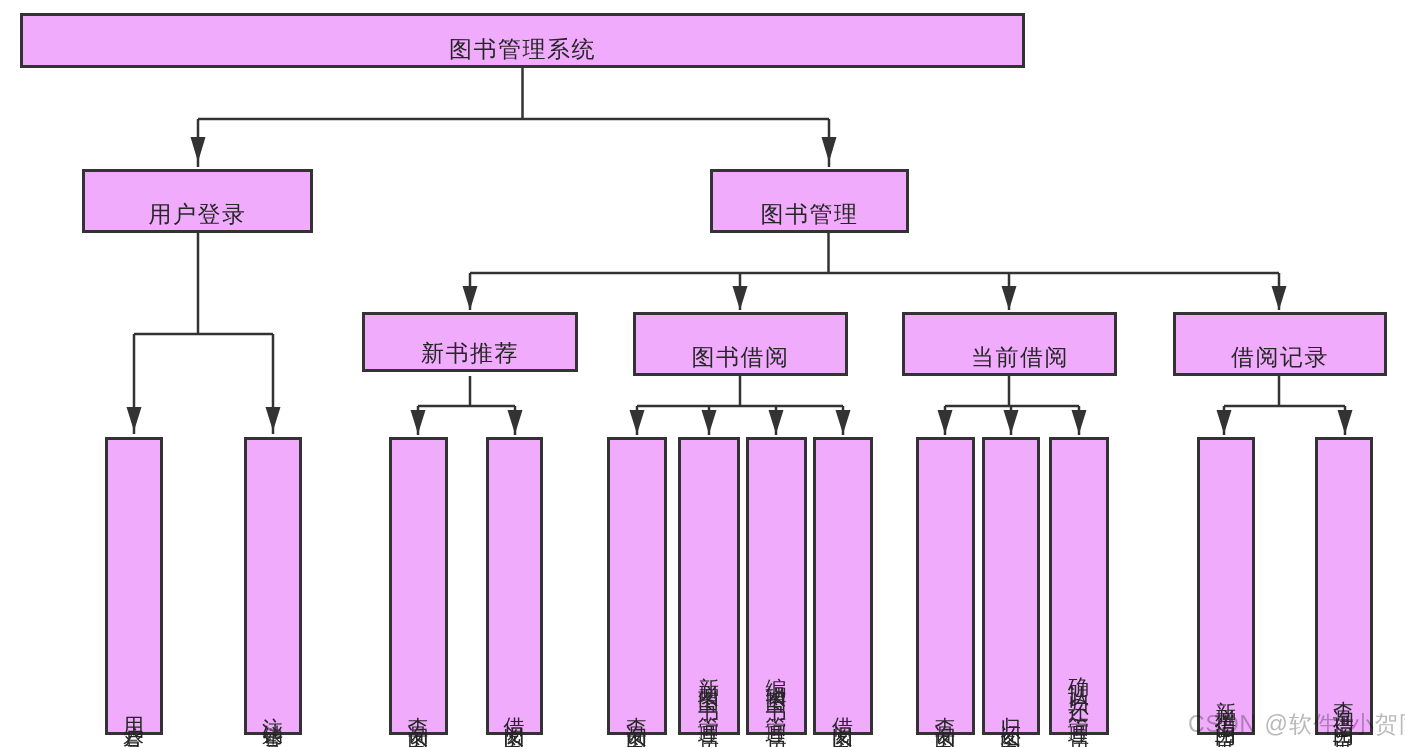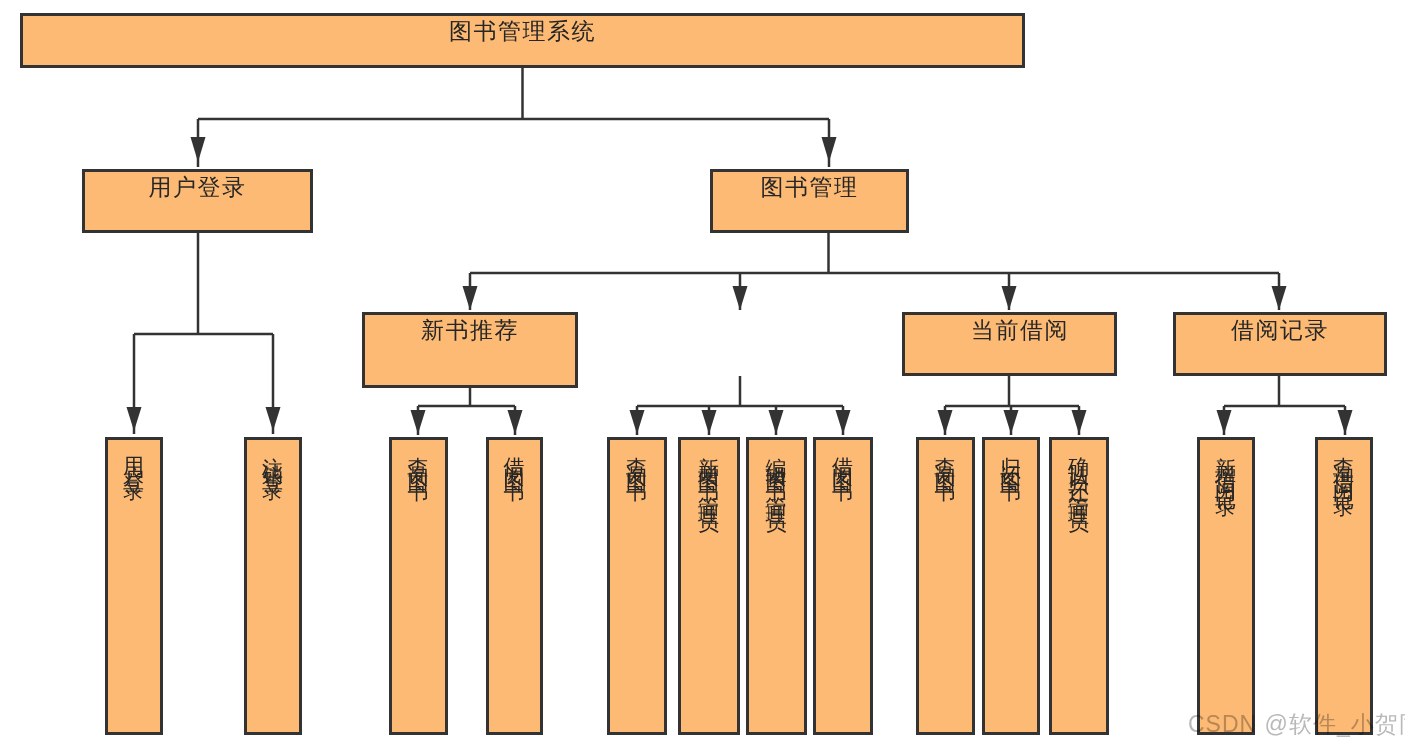--- a/index.html
+++ b/index.html
@@ -8,24 +8,24 @@
     width:1405px; height:747px;
     background:#ffffff;
     overflow:hidden;
     font-family:"Liberation Sans","DejaVu Sans",sans-serif;
     color:#262626;
   }
   .edges { position:absolute; left:0; top:0; }
   .node {
     position:absolute;
     box-sizing:border-box;
-    background:#fdba74;
+    background:#f0abfc;
     border:3px solid #333333;
     display:flex;
-    align-items:flex-start;
+    align-items:flex-end;
     justify-content:center;
   }
   .hnode .label {
     font-size:23px;
     letter-spacing:1.5px;
     white-space:nowrap;
   }
   .vnode .label {
     writing-mode:vertical-rl;
     text-orientation:mixed;
@@ -122,22 +122,25 @@
     <span class="label">图书管理系统</span>
   </div>
 
   <div class="node hnode" style="left:82px; top:169px; width:231px; height:64px;">
     <span class="label">用户登录</span>
   </div>
   <div class="node hnode" style="left:710px; top:169px; width:199px; height:64px;">
     <span class="label">图书管理</span>
   </div>
 
-  <div class="node hnode" style="left:362px; top:312px; width:216px; height:76px;">
+  <div class="node hnode" style="left:362px; top:312px; width:216px; height:60px;">
     <span class="label">新书推荐</span>
+  </div>
+  <div class="node hnode" style="left:633px; top:312px; width:215px; height:64px;">
+    <span class="label">图书借阅</span>
   </div>
   <div class="node hnode" style="left:902px; top:312px; width:215px; height:64px;padding-left:21px;">
     <span class="label">当前借阅</span>
   </div>
   <div class="node hnode" style="left:1173px; top:312px; width:214px; height:64px;">
     <span class="label">借阅记录</span>
   </div>
 
   <div class="node vnode" style="left:105px; top:437px; width:58px; height:298px;">
     <span class="label">用户登录</span>

